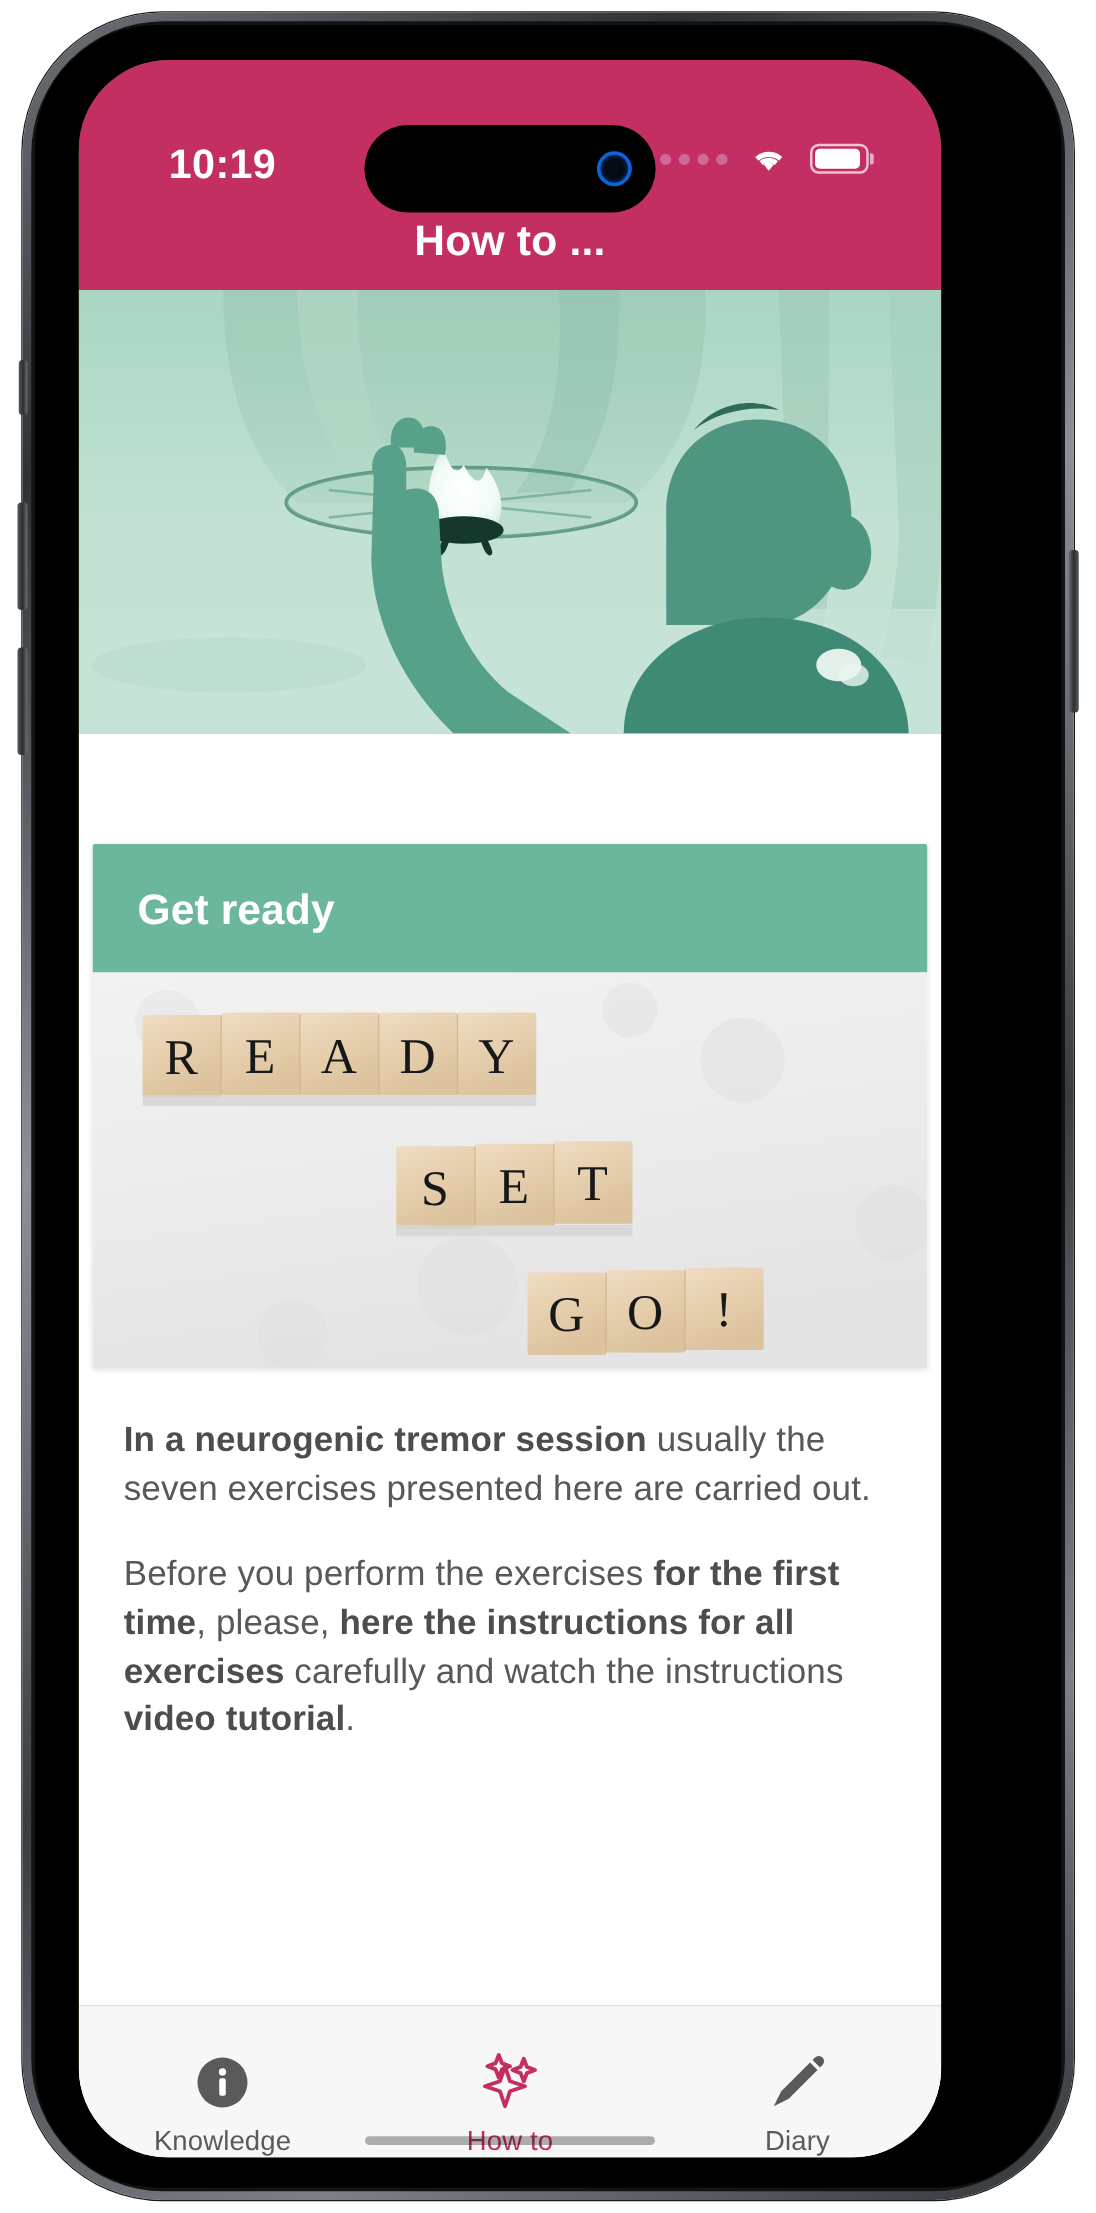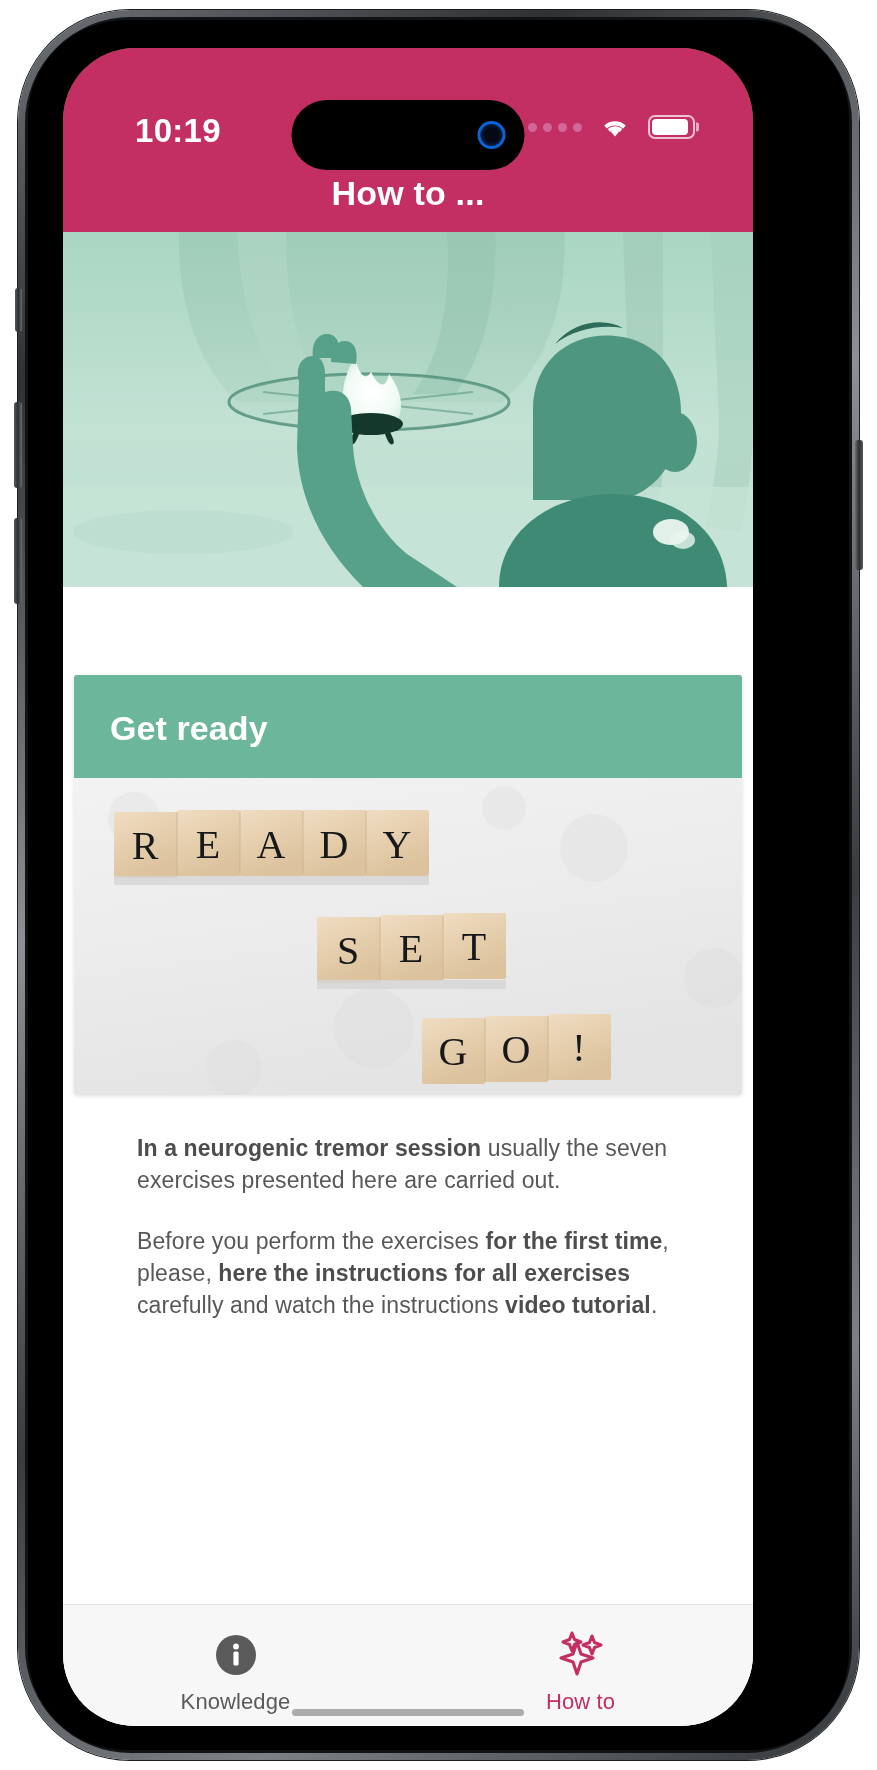--- a/index.html
+++ b/index.html
@@ -133,36 +133,35 @@
   }
   .card-img{ position:relative; width:100%; height:317px; overflow:hidden; background:#ececec; }
   .card-img svg{ display:block; width:100%; height:100%; }
 
   
   .body-text{
     padding:38px 36px 0 36px;
   }
   .body-text p{
     color:#585858;
-    font-size:23px;
+    font-size:28px;
     line-height:1.38;
     margin-bottom:30px;
     letter-spacing:0.1px;
-    margin-left:38px;
   }
   .body-text p b{ color:#4d4d4d; font-weight:700; }
 
   
   .tabbar{
     position:absolute; left:0; right:0; bottom:0;
     height:122px;
     background:#f7f7f7;
     border-top:1px solid #e2e2e2;
     display:flex;
-    align-items:center;
+    align-items:flex-end;
     padding-top:12px;
   }
   .tab{
     flex:1 1 0;
     display:flex; flex-direction:column; align-items:center; gap:8px;
     cursor:pointer;
   }
   .tab .ic{ height:52px; display:flex; align-items:center; justify-content:center; }
   .tab .lb{ font-size:22px; color:#5a5a5a; letter-spacing:0.1px; }
   .tab.active .lb{ color:#c32f63; }
@@ -388,20 +387,29 @@
             <svg width="50" height="50" viewBox="0 0 50 50" fill="none" stroke="#c32f63" stroke-width="3.1" stroke-linejoin="round">
               <path d="M21 18 L25 30 L37 34 L25 38 L21 50 L17 38 L5 34 L17 30 Z" transform="translate(0,-6)"></path>
               <path d="M16 3 L18.5 9.5 L25 12 L18.5 14.5 L16 21 L13.5 14.5 L7 12 L13.5 9.5 Z"></path>
               <path d="M36 6 L38.5 12.5 L45 15 L38.5 17.5 L36 24 L33.5 17.5 L27 15 L33.5 12.5 Z"></path>
             </svg>
           </span>
           <span class="lb">How to</span>
         </div>
 
 
+        <div class="tab">
+          <span class="ic">
+            <svg width="48" height="48" viewBox="0 0 48 48" fill="#5a5a5a">
+              <path d="M5 43 L11 31 L34 8 L40 14 L17 37 Z"></path>
+              <path d="M36 6 L38 4 A4.2 4.2 0 0 1 44 10 L42 12 Z"></path>
+            </svg>
+          </span>
+          <span class="lb">Diary</span>
+        </div>
 
 
       </div>
 
       <div class="home-ind"></div>
     </div>
 
   </div>
 </div>
 

